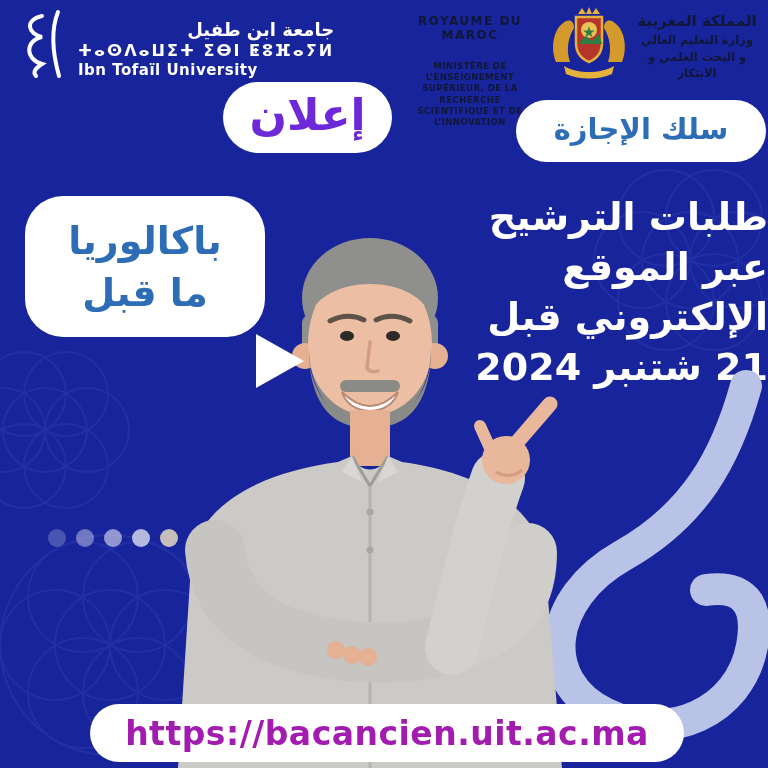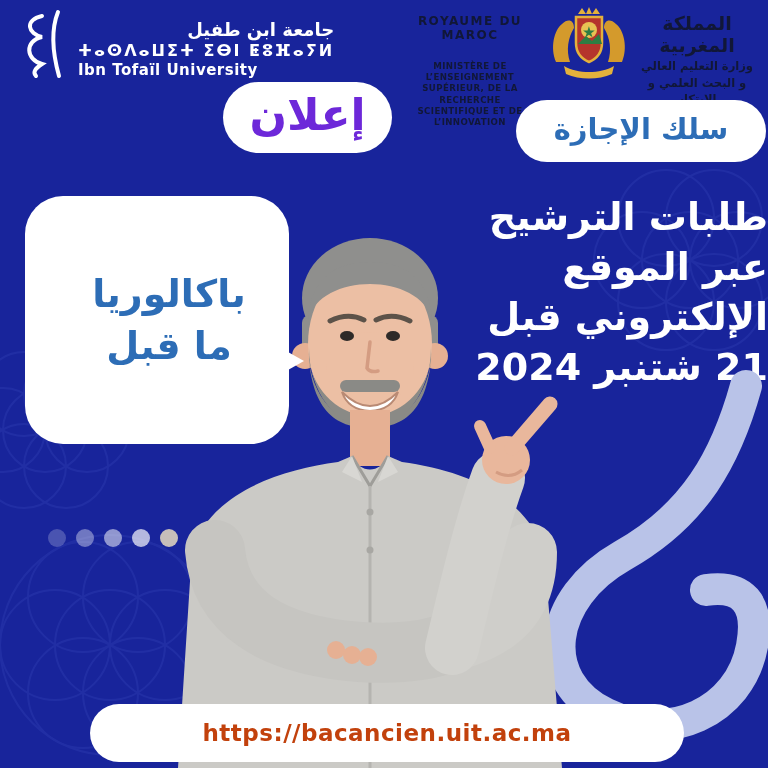--- a/index.html
+++ b/index.html
@@ -13,37 +13,37 @@
   .uni-block{left:12px;top:6px;display:flex;align-items:flex-end;gap:10px;color:#fff;}
   .uni-text{display:flex;flex-direction:column;line-height:1.25;}
   .uni-ar{font-size:18px;font-weight:bold;letter-spacing:2px;}
   .uni-tif{font-size:16px;letter-spacing:2px;font-weight:bold;}
   .uni-en{font-size:15px;font-weight:bold;letter-spacing:.5px;}
   
   .min-fr{left:392px;top:14px;width:156px;text-align:center;color:#111737;}
   .min-fr .l1{font-size:12px;font-weight:bold;letter-spacing:1.5px;margin-bottom:19px;}
   .min-fr .sm{font-size:8.6px;font-weight:bold;letter-spacing:.4px;line-height:1.3;}
   .min-ar{left:632px;top:12px;width:130px;text-align:center;color:#111737;direction:rtl;}
-  .min-ar .l1{font-size:19px;font-weight:bold;margin-bottom:2px;}
+  .min-ar .l1{font-size:15px;font-weight:bold;margin-bottom:2px;}
   .min-ar .sm{font-size:11.5px;font-weight:bold;line-height:1.45;}
   
   .pill{background:#fff;border-radius:999px;display:flex;align-items:center;justify-content:center;}
   .announce-pill{left:223px;top:82px;width:169px;height:71px;}
   .announce-pill span{color:#6d28d9;font-size:44px;font-weight:bold;padding-bottom:6px;}
   .cycle-pill{left:516px;top:100px;width:250px;height:62px;}
   .cycle-pill span{color:#2d6db6;font-size:29px;font-weight:bold;padding-bottom:4px;}
   .url-pill{left:90px;top:704px;width:594px;height:58px;z-index:9;}
-  .url-pill span{color:#c2410c;font-size:23px;font-weight:bold;letter-spacing:.5px;}
+  .url-pill span{color:#a21caf;font-size:33px;font-weight:bold;letter-spacing:.5px;}
   
   .headline{left:408px;top:192px;width:360px;color:#fff;
             direction:rtl;font-weight:bold;font-size:38px;line-height:50px;}
   
-  .bubble{left:25px;top:196px;width:240px;height:248px;background:#fff;border-radius:38px;
+  .bubble{left:25px;top:196px;width:240px;height:141px;background:#fff;border-radius:38px;
           display:flex;flex-direction:column;align-items:center;justify-content:center;
-          color:#2d6db6;font-weight:bold;direction:rtl;z-index:6;padding-left:24px;}
+          color:#2d6db6;font-weight:bold;direction:rtl;z-index:6;}
   .bubble .b1{font-size:38px;line-height:52px;}
   .bubble .b2{font-size:38px;line-height:52px;}
   .bubble .b3{font-size:44px;line-height:54px;font-family:"Liberation Sans",sans-serif;}
   .bubble-tail{left:256px;top:334px;width:0;height:0;z-index:6;
       border-top:27px solid transparent;border-bottom:27px solid transparent;
       border-left:48px solid #fff;}
   
   .dots{left:48px;top:529px;display:flex;gap:10px;z-index:5;}
   .dots i{width:18px;height:18px;border-radius:50%;display:block;}
   .dots i:nth-child(1){background:rgba(255,255,255,.22);}

